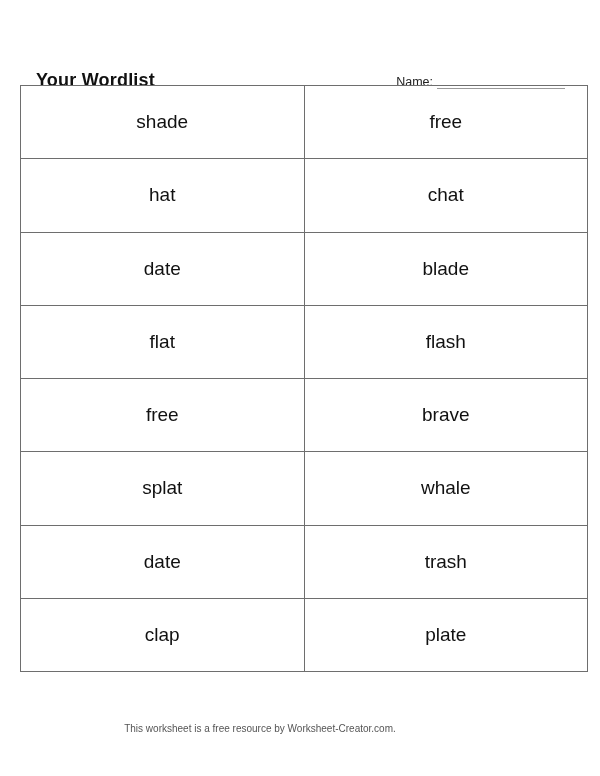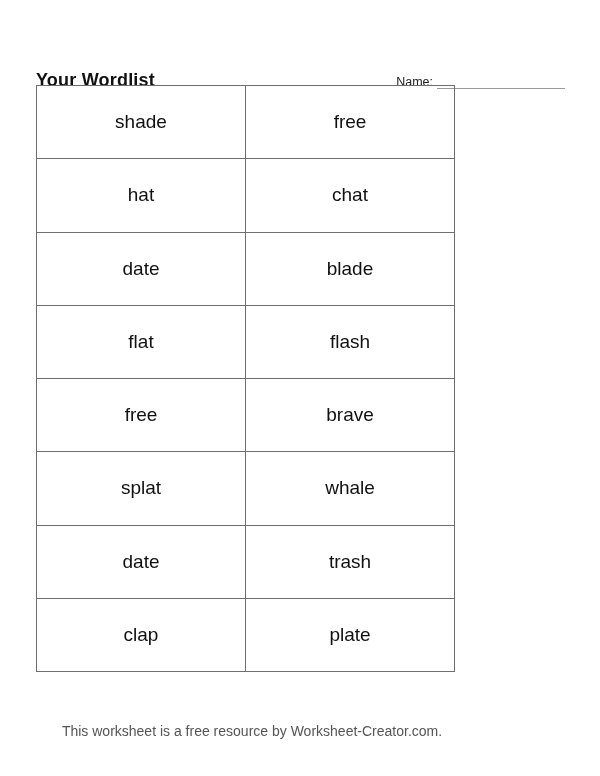--- a/index.html
+++ b/index.html
@@ -39,42 +39,42 @@
   .name-line {
     display: inline-block;
     width: 128px;
     height: 14px;
     border-bottom: 1.5px solid #999999;
     margin-left: 4px;
     vertical-align: bottom;
   }
   table.word-table {
     position: absolute;
-    left: 36px;
+    left: 20px;
     top: 85px;
-    width: 419px;
+    width: 568px;
     height: 587px;
     border-collapse: collapse;
     table-layout: fixed;
   }
   table.word-table td {
     border: 1px solid #6e6e6e;
     text-align: center;
     vertical-align: middle;
     font-size: 19px;
     color: #111111;
     width: 50%;
   }
   .footer-note {
     position: absolute;
-    left: 4px;
+    left: 12px;
     top: 723px;
     width: 496px;
     text-align: center;
-    font-size: 14px;
+    font-size: 10px;
     color: #555555;
   }
 </style>
 </head>
 <body>
 
 <div class="page-title">Your Wordlist</div>
 
 <div class="name-field">
   <span class="name-label">Name:</span><span class="name-line"></span>

